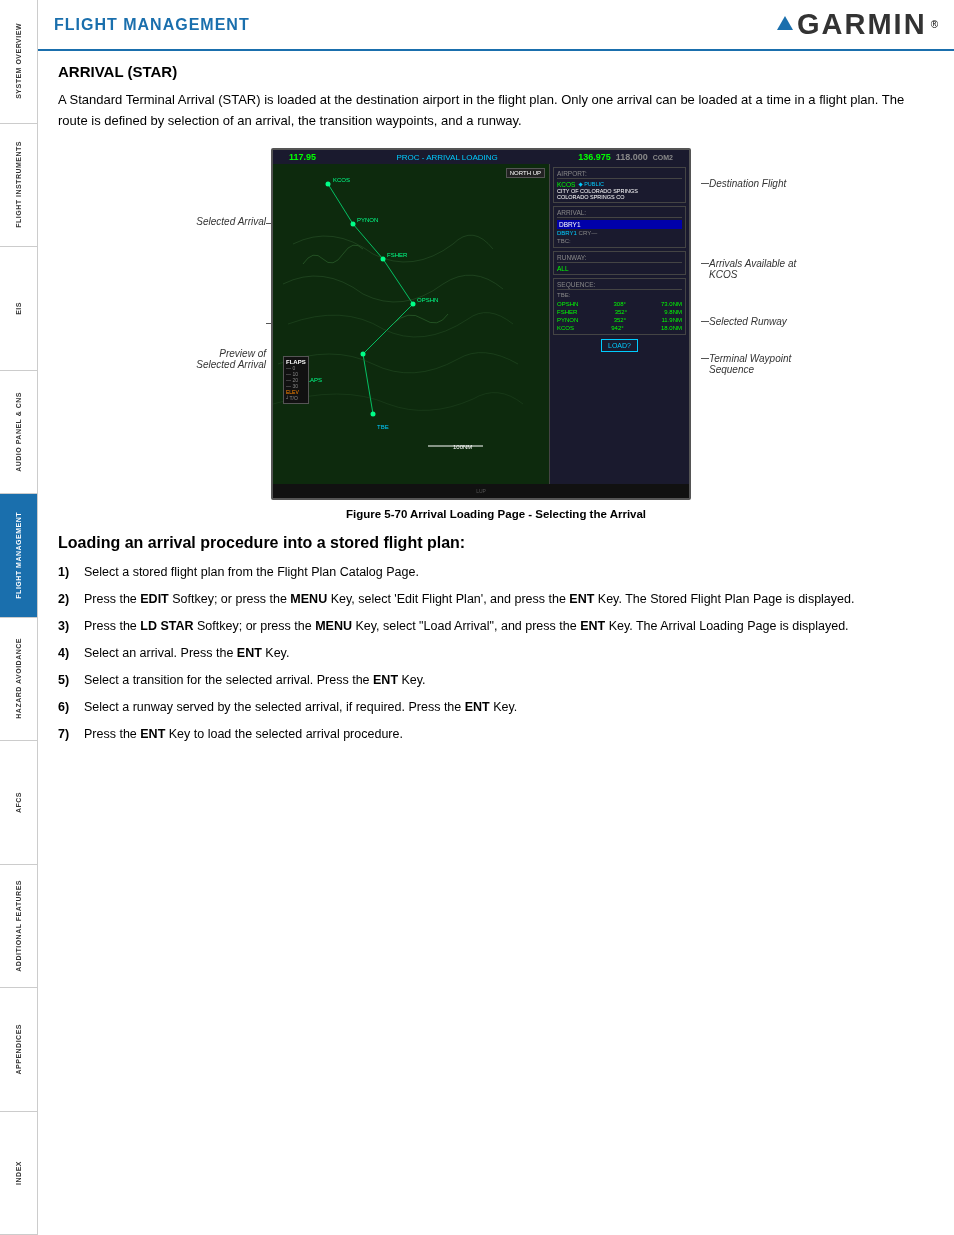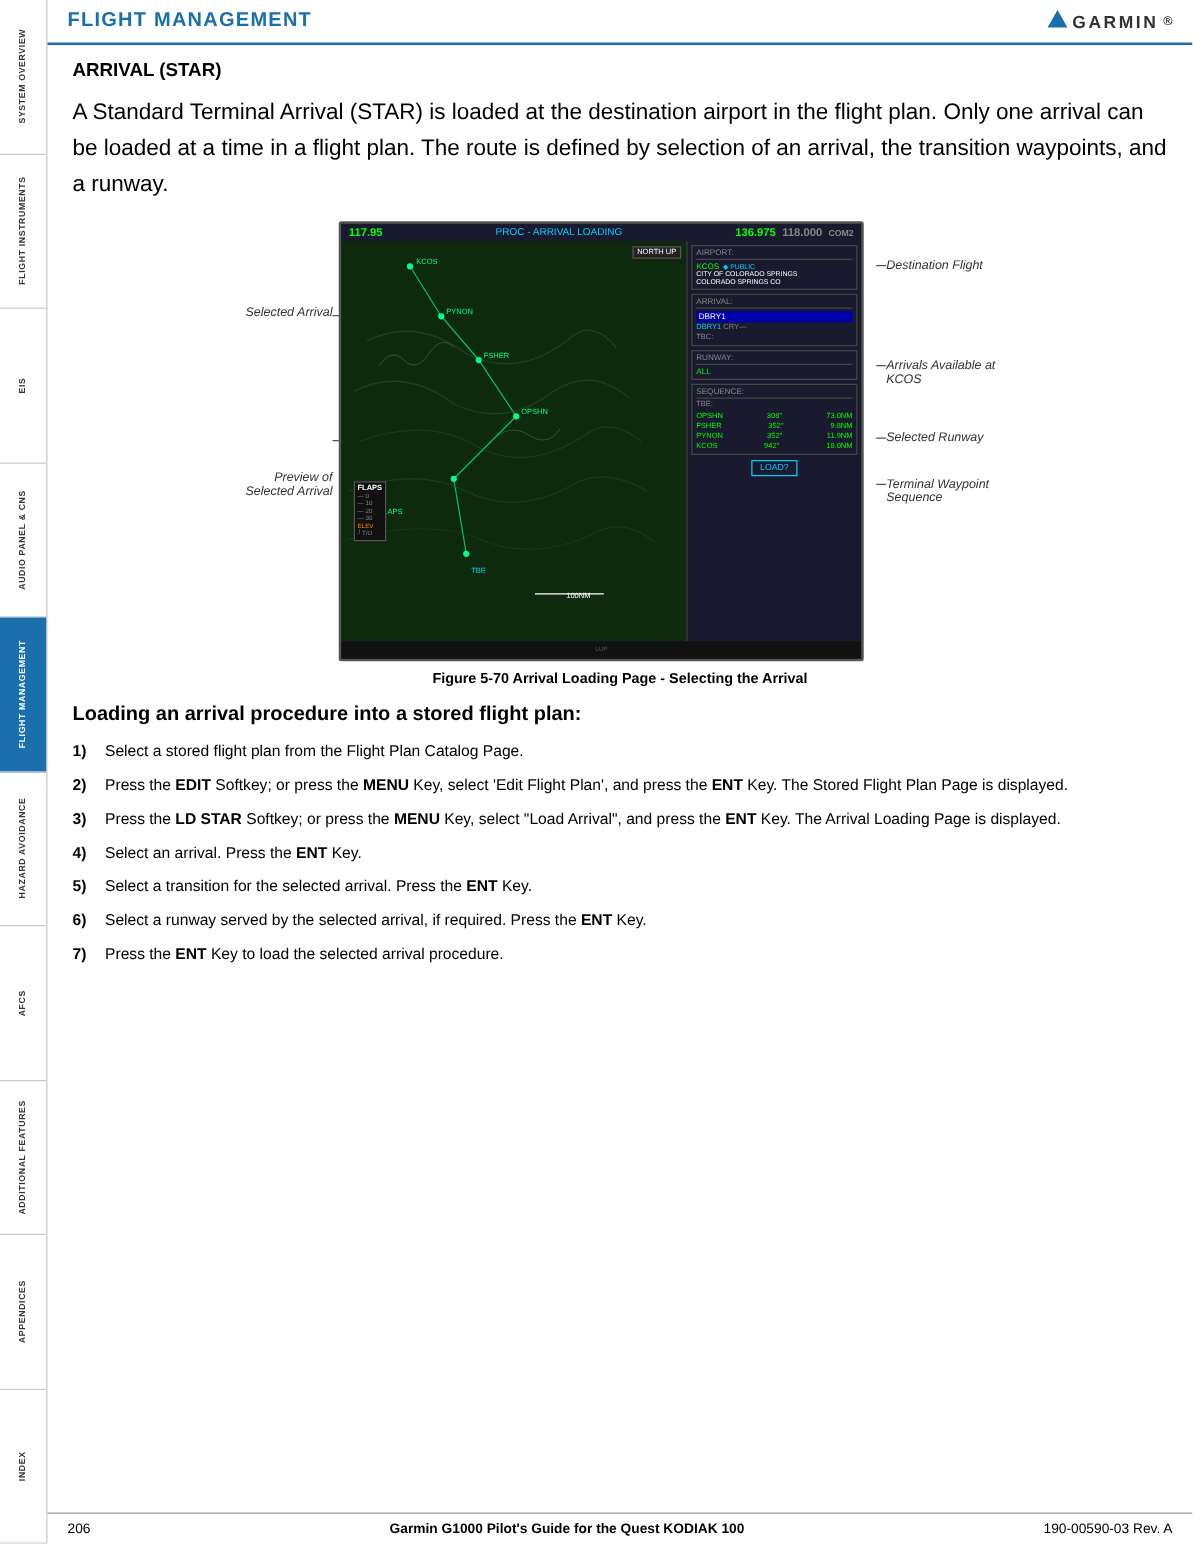--- a/index.html
+++ b/index.html
@@ -68,21 +68,21 @@
       color: #1a6fad;
       letter-spacing: 1px;
       text-transform: uppercase;
     }
     .garmin-logo {
       display: flex;
       align-items: center;
       gap: 4px;
     }
     .garmin-text {
-      font-size: 14px;
+      font-size: 29px;
       font-weight: bold;
       color: #333;
       letter-spacing: 2px;
     }
     .garmin-triangle {
       width: 0;
       height: 0;
       border-left: 8px solid transparent;
       border-right: 8px solid transparent;
       border-bottom: 14px solid #1a6fad;
@@ -95,21 +95,21 @@
       padding: 12px 20px 12px 20px;
     }
 
     .section-title {
       font-size: 15px;
       font-weight: bold;
       margin-bottom: 10px;
     }
 
     .intro-text {
-      font-size: 18px;
+      font-size: 13px;
       line-height: 1.6;
       margin-bottom: 16px;
     }
 
     
     .figure-container {
       display: flex;
       justify-content: center;
       margin-bottom: 8px;
     }
@@ -122,22 +122,22 @@
       border-radius: 2px;
       display: flex;
       flex-direction: column;
       overflow: hidden;
     }
 
     .screen-top-bar {
       background: #1a1a2e;
       display: flex;
       justify-content: space-between;
-      align-items: flex-start;
-      padding: 2px 6px;
+      align-items: flex-end;
+      padding: 2px 16px;
       font-size: 9px;
       color: #00ff00;
     }
 
     .screen-body {
       display: flex;
       flex: 1;
       min-height: 320px;
     }
 
@@ -537,18 +537,13 @@
         <span class="list-number bold">6)</span>
         <span>Select a runway served by the selected arrival, if required.  Press the <span class="bold">ENT</span> Key.</span>
       </li>
       <li>
         <span class="list-number bold">7)</span>
         <span>Press the <span class="bold">ENT</span> Key to load the selected arrival procedure.</span>
       </li>
     </ol>
   </div>
 
-  <div class="footer">
-    <span>206</span>
-    <span class="footer-center">Garmin G1000 Pilot's Guide for the Quest KODIAK 100</span>
-    <span>190-00590-03  Rev. A</span>
-  </div>
 </div>
 
 </body></html>

